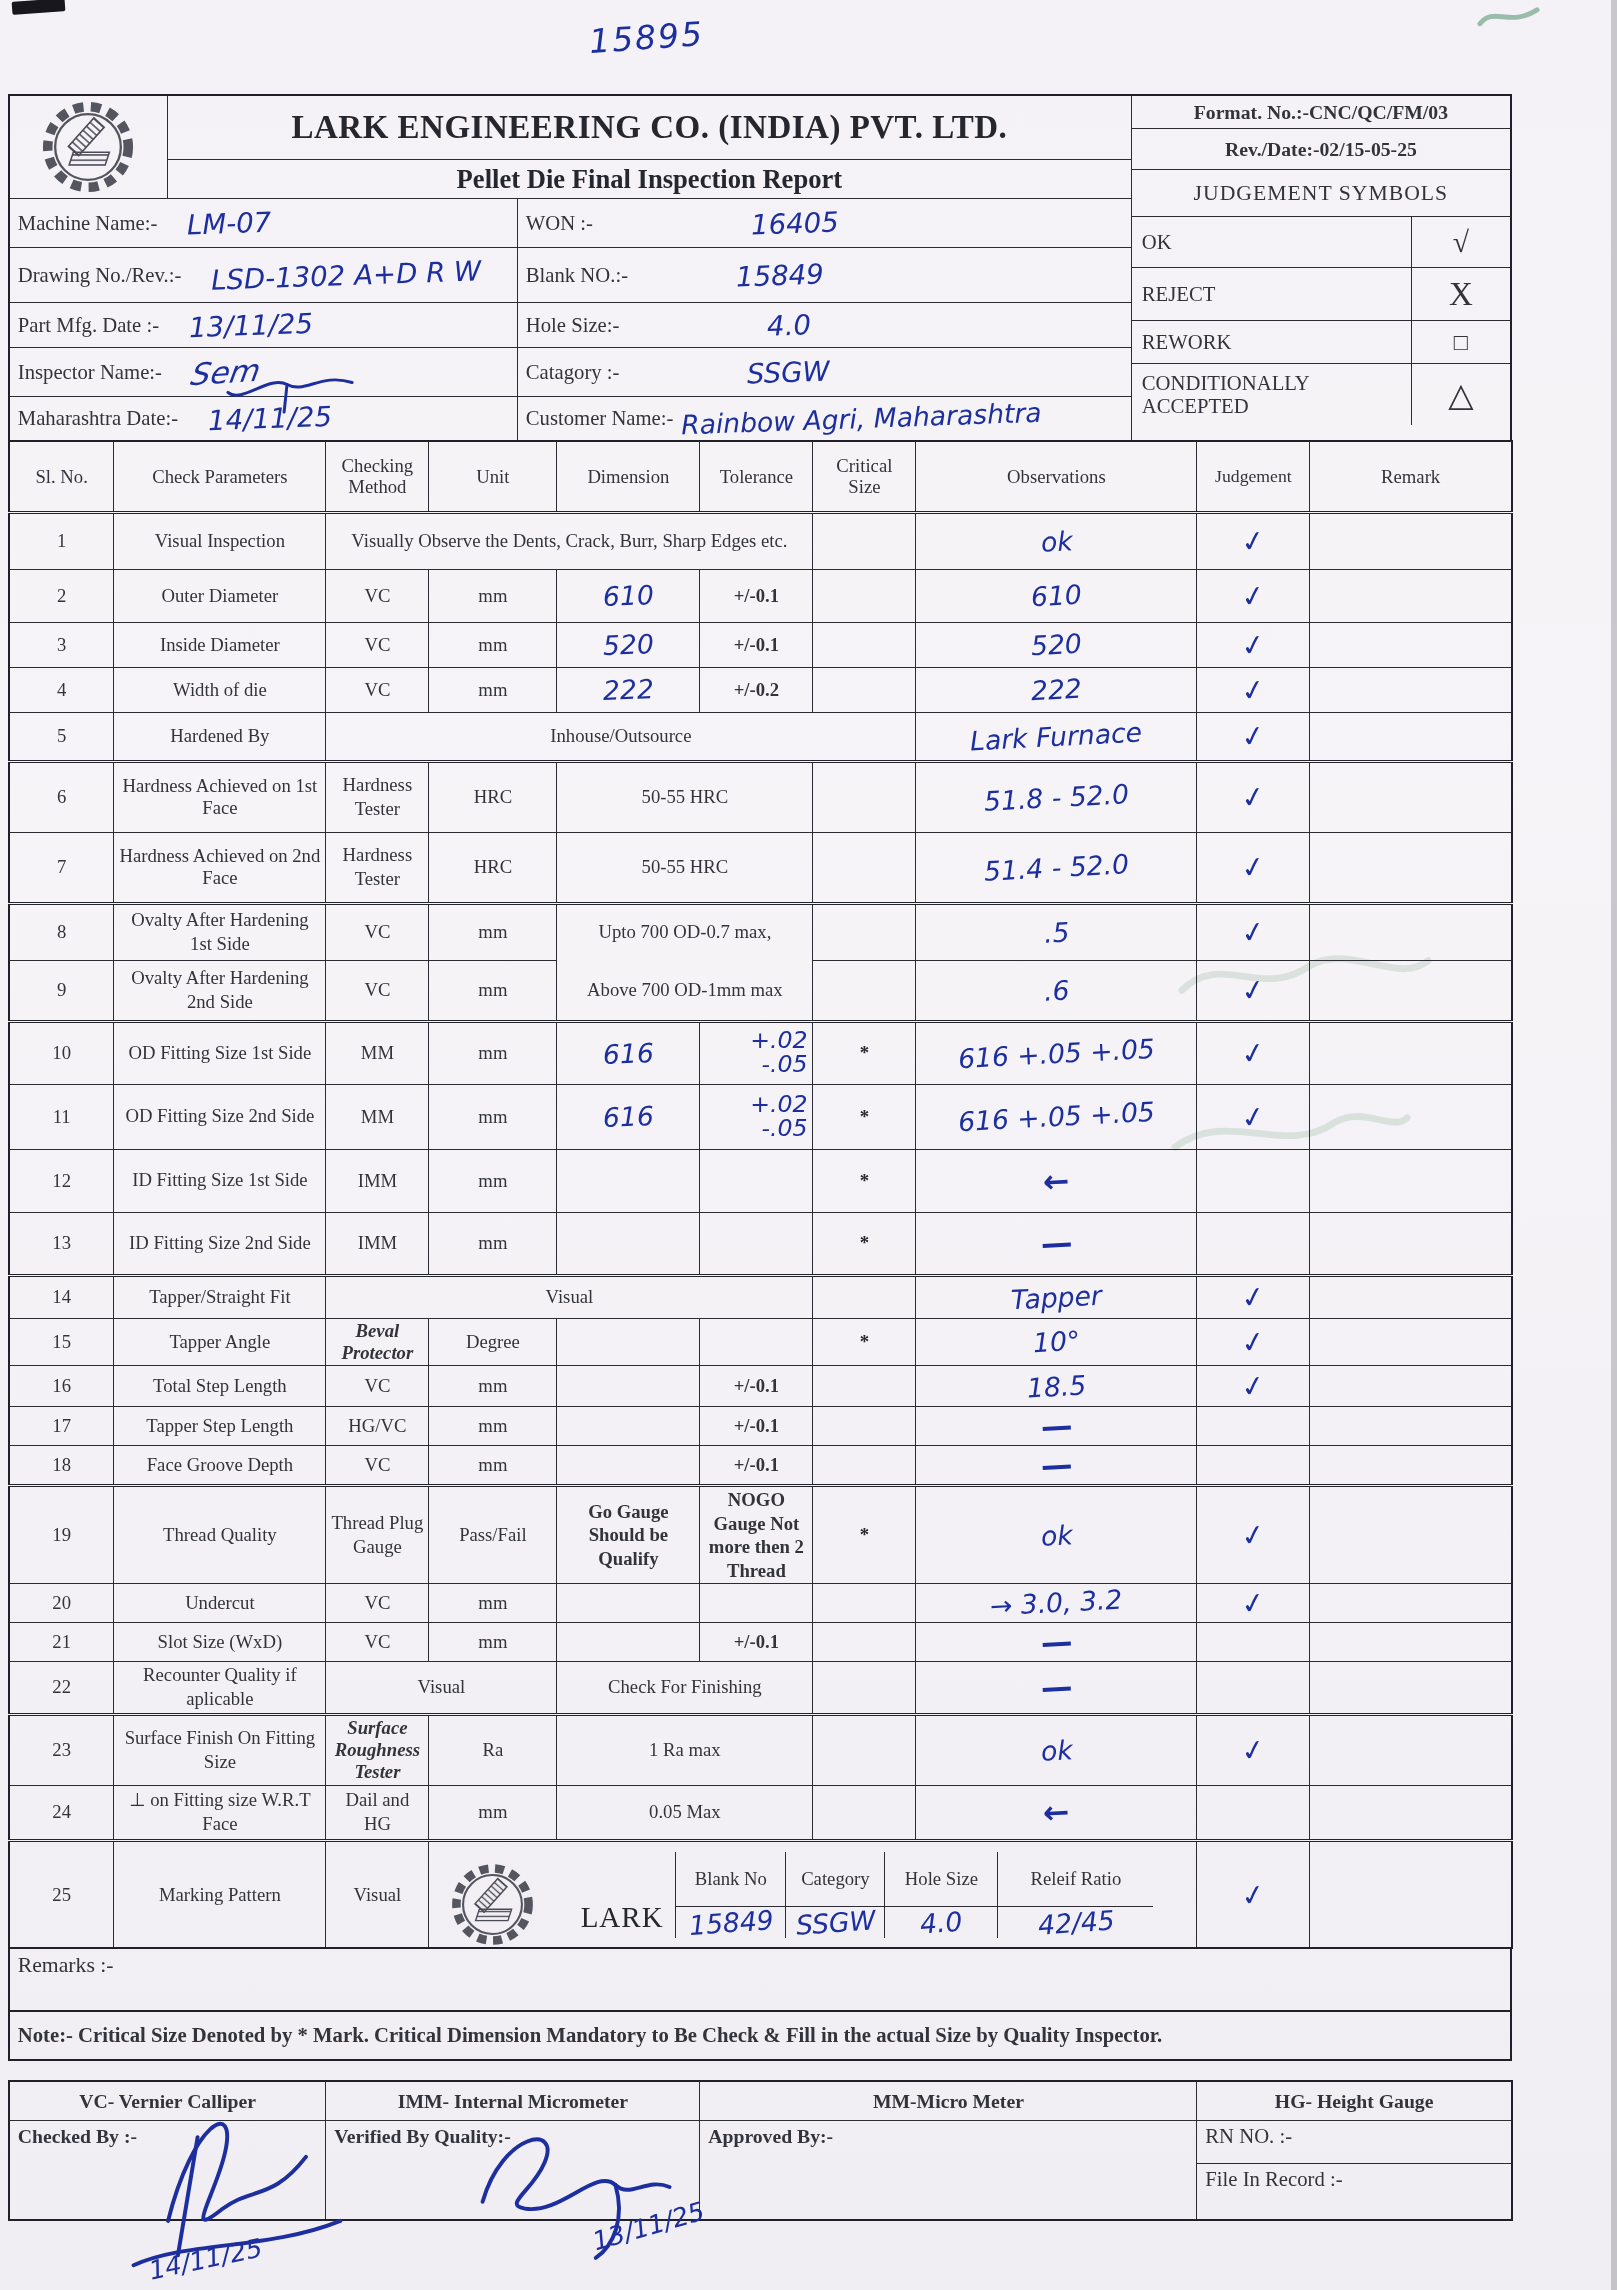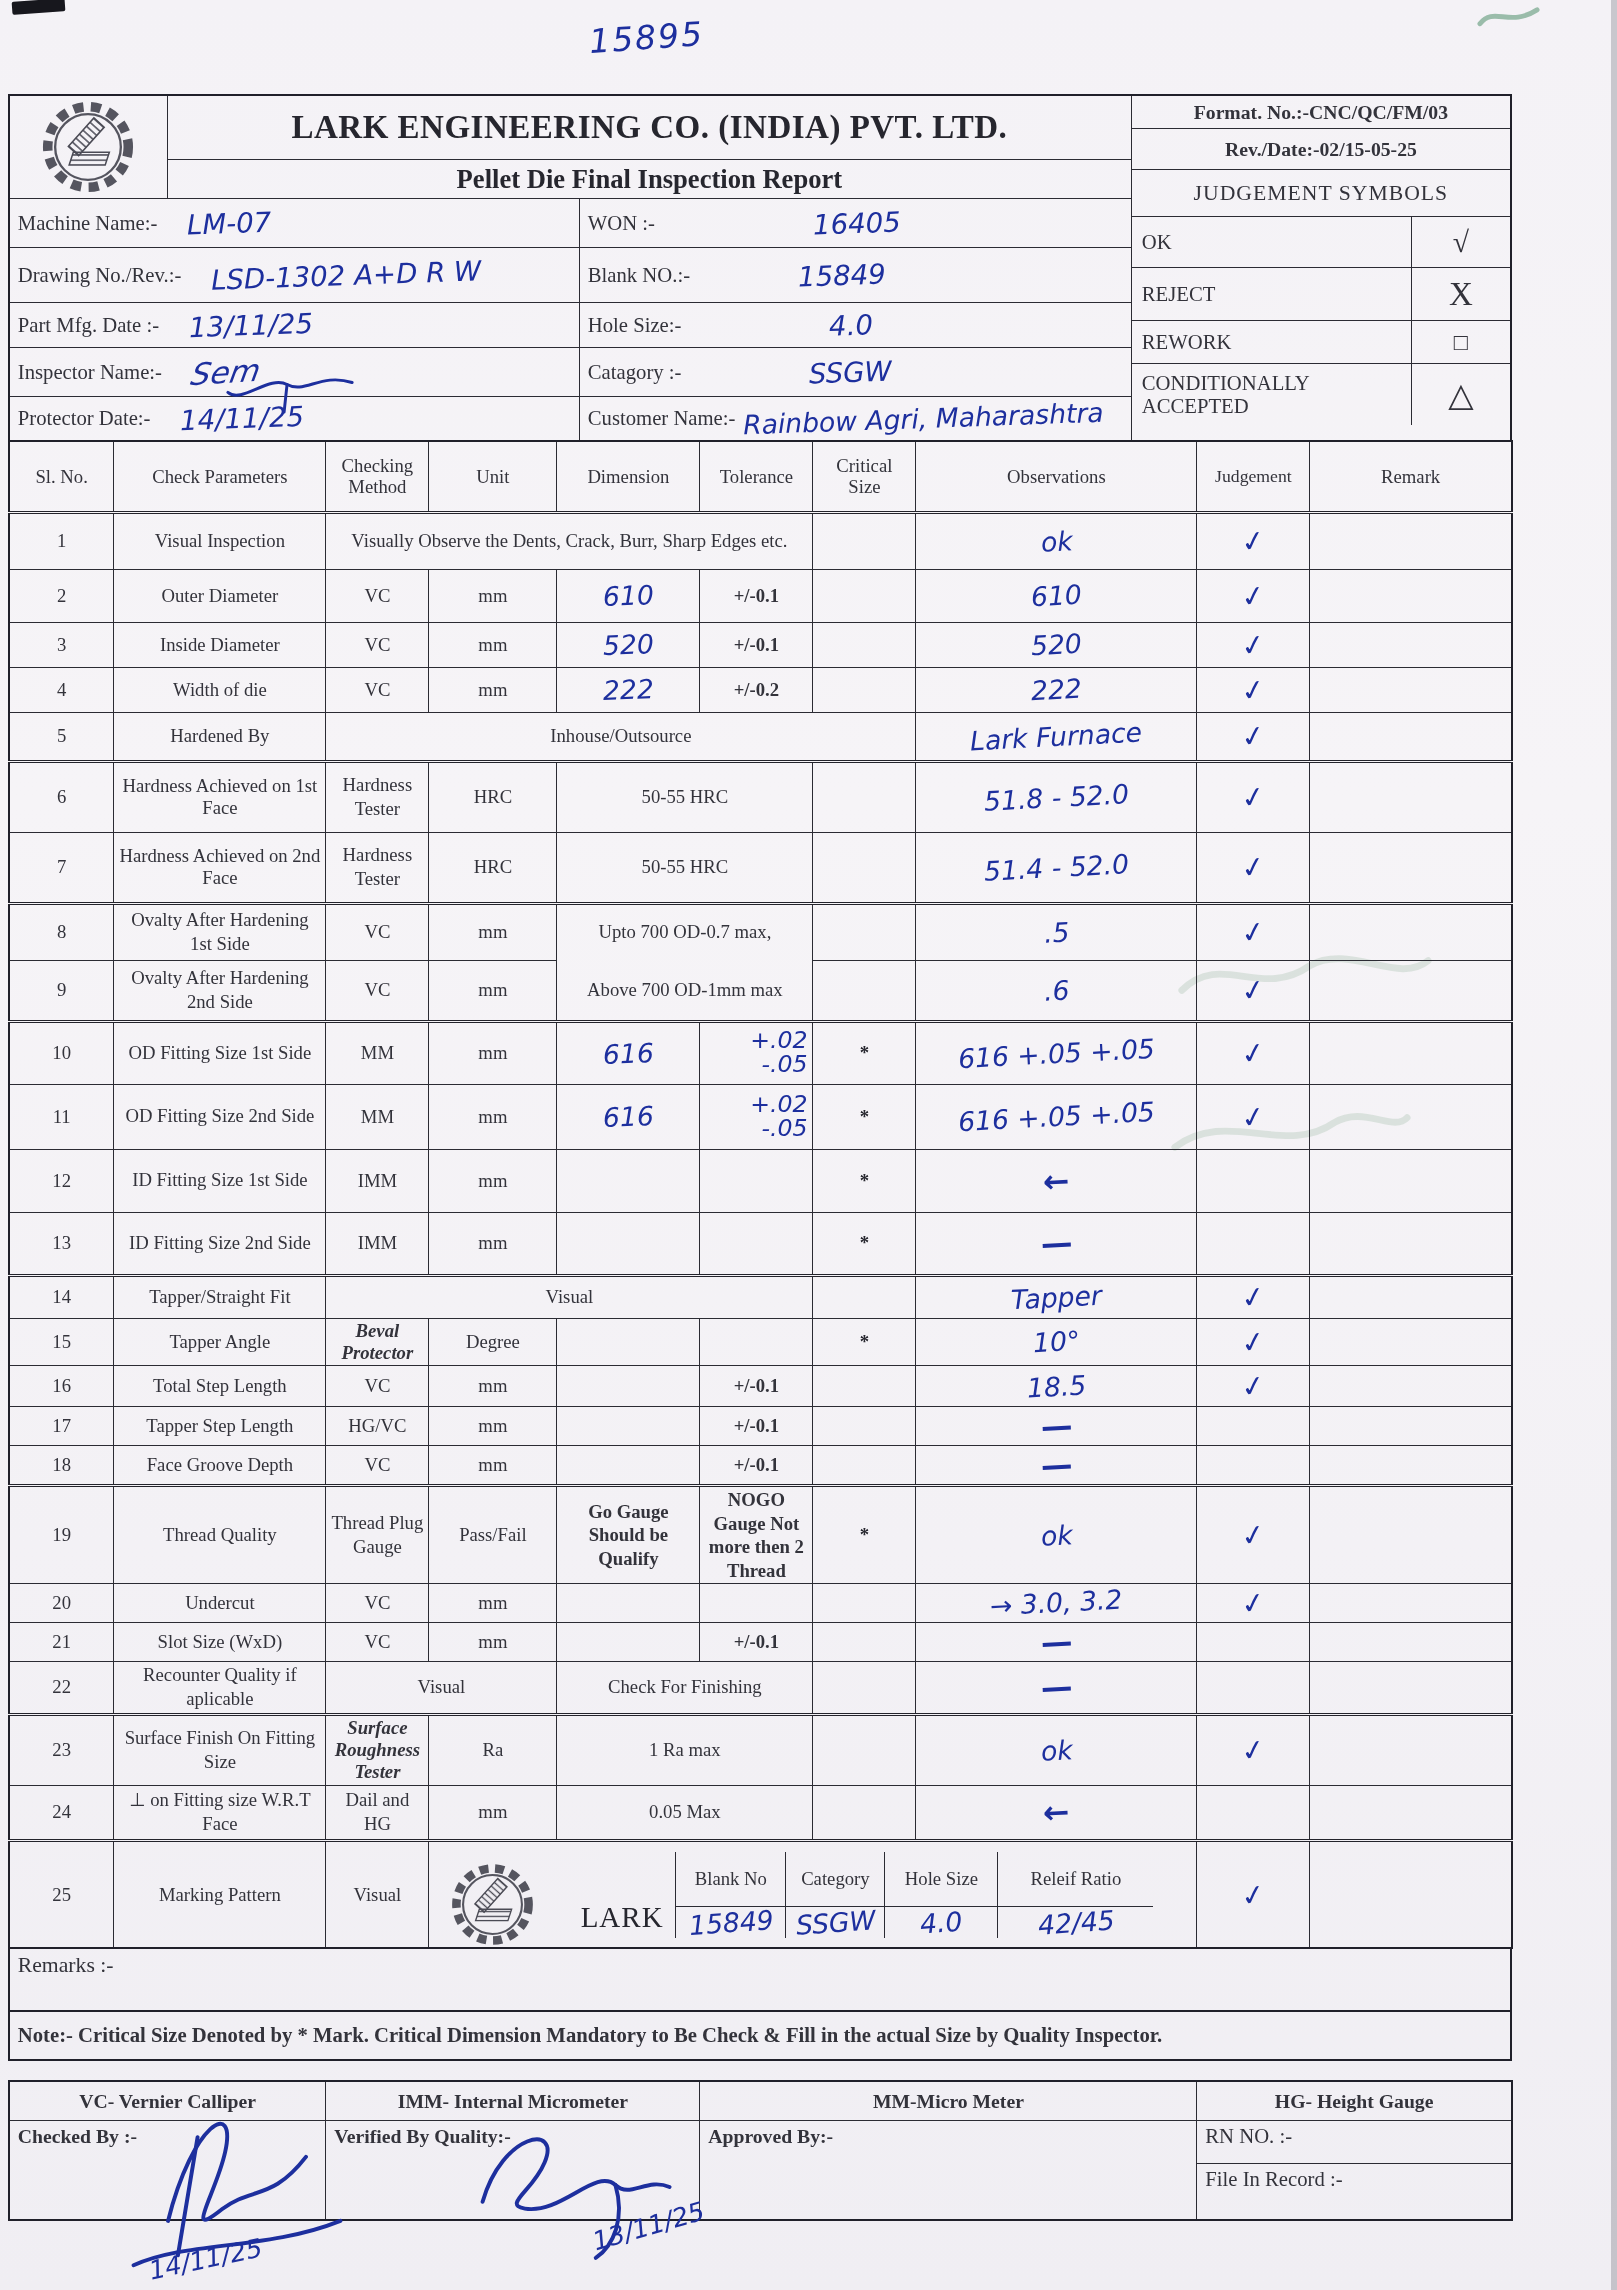--- a/index.html
+++ b/index.html
@@ -19,21 +19,21 @@
   .topright{flex:1;box-sizing:border-box;font-size:19.7px;}
   .titleband{display:flex;border-bottom:1.8px solid #2b2b33;height:102px;}
   .logocell{width:158px;border-right:1.8px solid #2b2b33;display:flex;align-items:center;justify-content:center;box-sizing:border-box;}
   .titlestack{flex:1;display:flex;flex-direction:column;}
   .company{height:63px;border-bottom:1.8px solid #2b2b33;display:flex;align-items:center;justify-content:center;
            font-size:33px;font-weight:bold;letter-spacing:0.5px;color:#26262e;}
   .reptitle{flex:1;display:flex;align-items:center;justify-content:center;font-size:26.6px;font-weight:bold;color:#26262e;}
   .inforow{display:flex;border-bottom:1.8px solid #2b2b33;box-sizing:border-box;}
   .inforow:last-child{border-bottom:none;}
   .ifield{display:flex;align-items:center;padding-left:7.9px;box-sizing:border-box;font-size:20.7px;}
-  .ifield.first{width:570px;border-right:1.8px solid #2b2b33;}
+  .ifield.first{width:508px;border-right:1.8px solid #2b2b33;}
   .ifield.second{flex:1;}
   .ival{margin-left:29.6px;font-size:27.6px;white-space:nowrap;transform:rotate(-2deg);}
   .script{transform:skewX(-14deg) rotate(-4deg);font-size:30.5px;}
   .fmt{border-bottom:1.8px solid #2b2b33;display:flex;align-items:center;justify-content:center;font-weight:bold;font-size:19.7px;box-sizing:border-box;}
   .jtitle{border-bottom:1.8px solid #2b2b33;display:flex;align-items:center;justify-content:center;font-size:21.7px;letter-spacing:1px;box-sizing:border-box;}
   .jrow{display:flex;border-bottom:1.8px solid #2b2b33;box-sizing:border-box;}
   .jrow:last-child{border-bottom:none;}
   .jlabel{flex:1;display:flex;align-items:center;padding:2px 9.9px;font-size:20.7px;line-height:1.1;}
   .jsym{width:99px;border-left:1.8px solid #2b2b33;display:flex;align-items:center;justify-content:center;font-size:29.6px;box-sizing:border-box;}
   
@@ -161,21 +161,21 @@
             <span>Inspector Name:-</span>
             <span class="hw ival script">Sem</span>
           </div>
           <div class="ifield second">
             <span>Catagory :-</span>
             <span class="hw ival" style="margin-left:128px">SSGW</span>
           </div>
         </div>
         <div class="inforow" style="height:43px">
           <div class="ifield first">
-            <span>Protector Date:-</span>
+            <span>Maharashtra Date:-</span>
             <span class="hw ival">14/11/25</span>
           </div>
           <div class="ifield second">
             <span>Customer Name:-</span>
             <span class="hw ival" style="margin-left:7.9px;font-size:26.6px">Rainbow Agri, Maharashtra</span>
           </div>
         </div>
       </div>
       <div class="topright">
         <div class="fmt" style="height:33px">Format. No.:-CNC/QC/FM/03</div>

